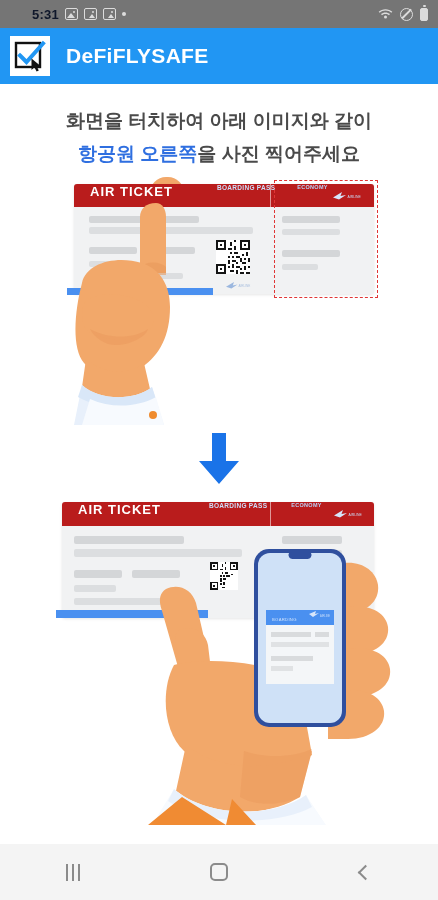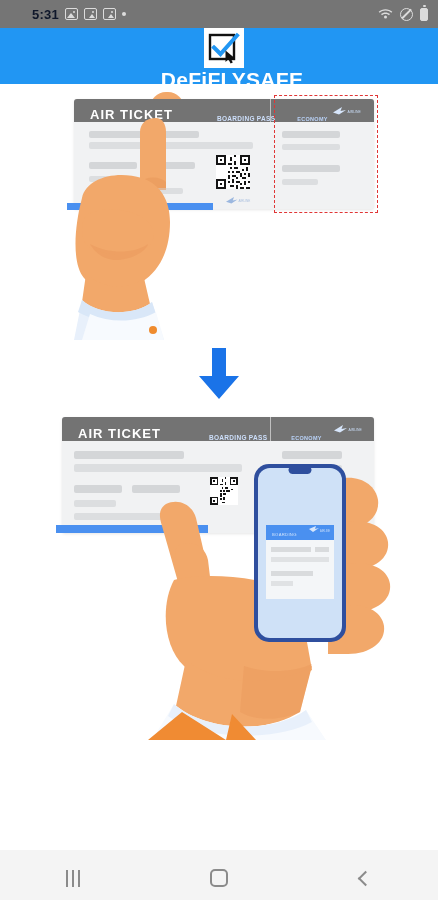--- a/index.html
+++ b/index.html
@@ -43,21 +43,21 @@
   }
   .batt-ico{
     width:8px;height:13px;border:1.6px solid #e8e8e8;border-radius:2px;background:#e8e8e8;position:relative;
   }
   .batt-ico::before{
     content:"";position:absolute;top:-3.5px;left:1.6px;width:3px;height:2px;background:#e8e8e8;border-radius:1px;
   }
 
   
   #app-bar{
-    height:56px; background:#2196f3; display:flex; align-items:center; padding-left:10px;flex-direction:column;
+    height:56px; background:#2196f3; display:flex; align-items:center; padding-left:10px;
   }
   #app-logo{
     width:40px;height:40px;background:#ffffff;display:flex;align-items:center;justify-content:center;
     flex:0 0 auto;
   }
   #app-title{
     color:#ffffff;font-size:21px;font-weight:700;margin-left:16px;letter-spacing:.3px;
   }
 
   
@@ -70,21 +70,21 @@
   .line{ font-size:19px; font-weight:700; color:#4a4a4a; white-space:nowrap; }
   .line.l2{ margin-top:4px; }
   .hl{ color:#2f6fe0; font-weight:700; }
 
   
   #illustration{ position:relative; width:438px; height:650px; margin-top:6px; }
 
   
   .ticket{ position:absolute; background:#f1f2f3; box-shadow:0 1px 3px rgba(0,0,0,.10); }
   .tk-banner{
-    position:absolute;left:0;top:0;width:100%;background:#737373;display:flex;align-items:flex-end;
+    position:absolute;left:0;top:0;width:100%;background:#b91c1c;display:flex;align-items:flex-start;
   }
   .tk-air{ color:#ffffff;font-weight:700;letter-spacing:1px; }
   .tk-bp{ color:#cddffb;font-weight:700;letter-spacing:.3px; }
   .tk-eco{ color:#b9d2f8;font-weight:700;letter-spacing:.3px; }
   .tk-sep{ position:absolute;top:0;height:100%;width:1px;background:rgba(255,255,255,.55); }
   .bar{ position:absolute;background:#d4d6d8;border-radius:2px; }
   .bar.lt{ background:#dcdee0; }
   .tk-foot{ position:absolute;background:#4a90f0; }
   .logo-mark{ position:absolute; }
 
@@ -141,20 +141,24 @@
       <rect x="3" y="4" width="24" height="24" fill="#ffffff" stroke="#111111" stroke-width="2.4"></rect>
       <path d="M7 16.5 L13.5 23 L30 4.5" fill="none" stroke="#2196f3" stroke-width="4" stroke-linecap="square"></path>
       <path d="M18.5 19.5 L18.5 31 L21.4 28.2 L23.6 32.6 L25.8 31.5 L23.6 27.3 L27.6 27.1 Z" fill="#111111"></path>
     </svg>
   </div>
   <div id="app-title">DeFiFLYSAFE</div>
 </div>
 
 <div id="content">
 
+  <div id="instruction">
+    <div class="line">화면을 터치하여 아래 이미지와 같이</div>
+    <div class="line l2"><span class="hl">항공원 오른쪽</span><span>을 사진 찍어주세요</span></div>
+  </div>
 
   <div id="illustration">
 
     <div>
 
       <div class="skin" style="left:150px;top:2px;width:34px;height:18px;border-radius:16px 16px 0 0;"></div>
 
       <div class="ticket" style="left:74px;top:9px;width:300px;height:110px;border-radius:3px;">
         <div class="tk-banner" style="height:23px;border-radius:3px 3px 0 0;">
           <span class="tk-air" style="font-size:13px;margin-left:16px;">AIR TICKET</span>

